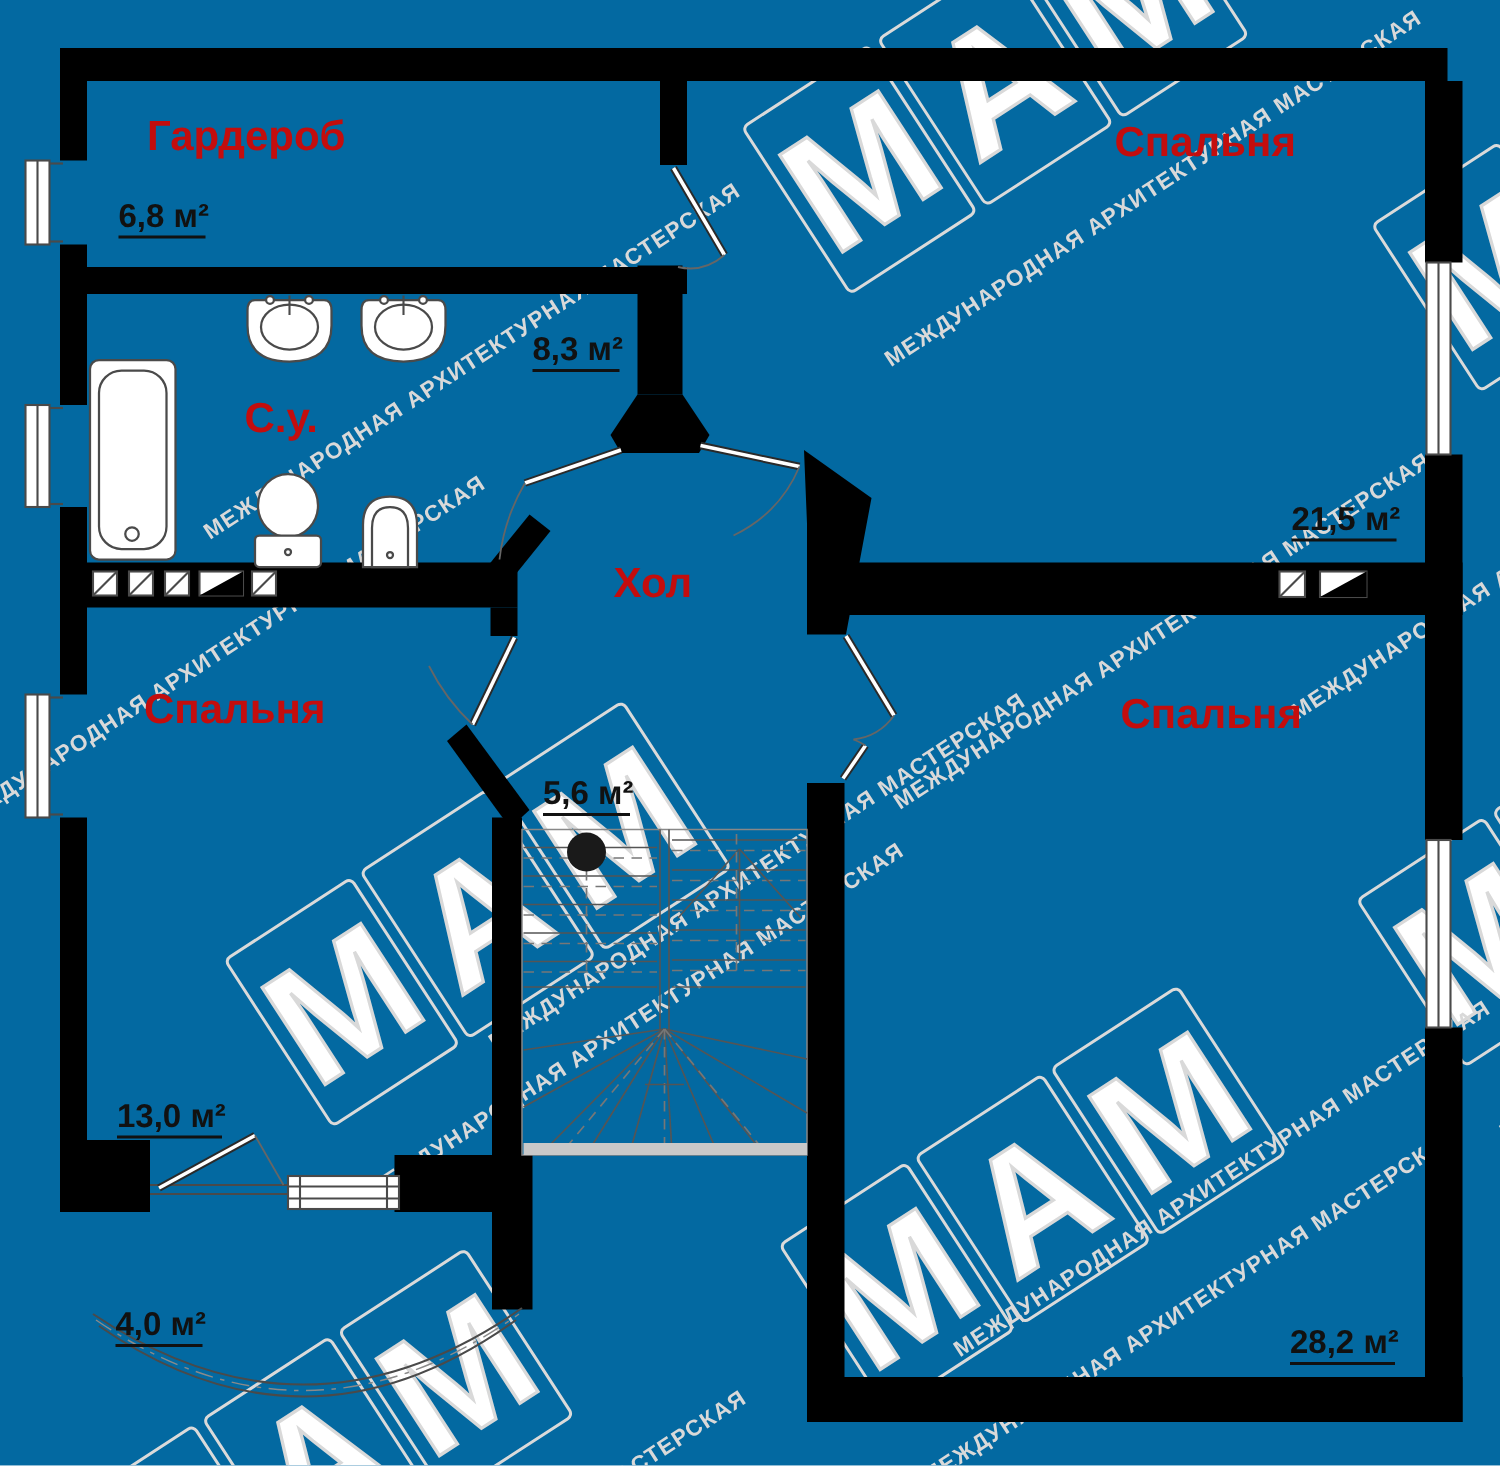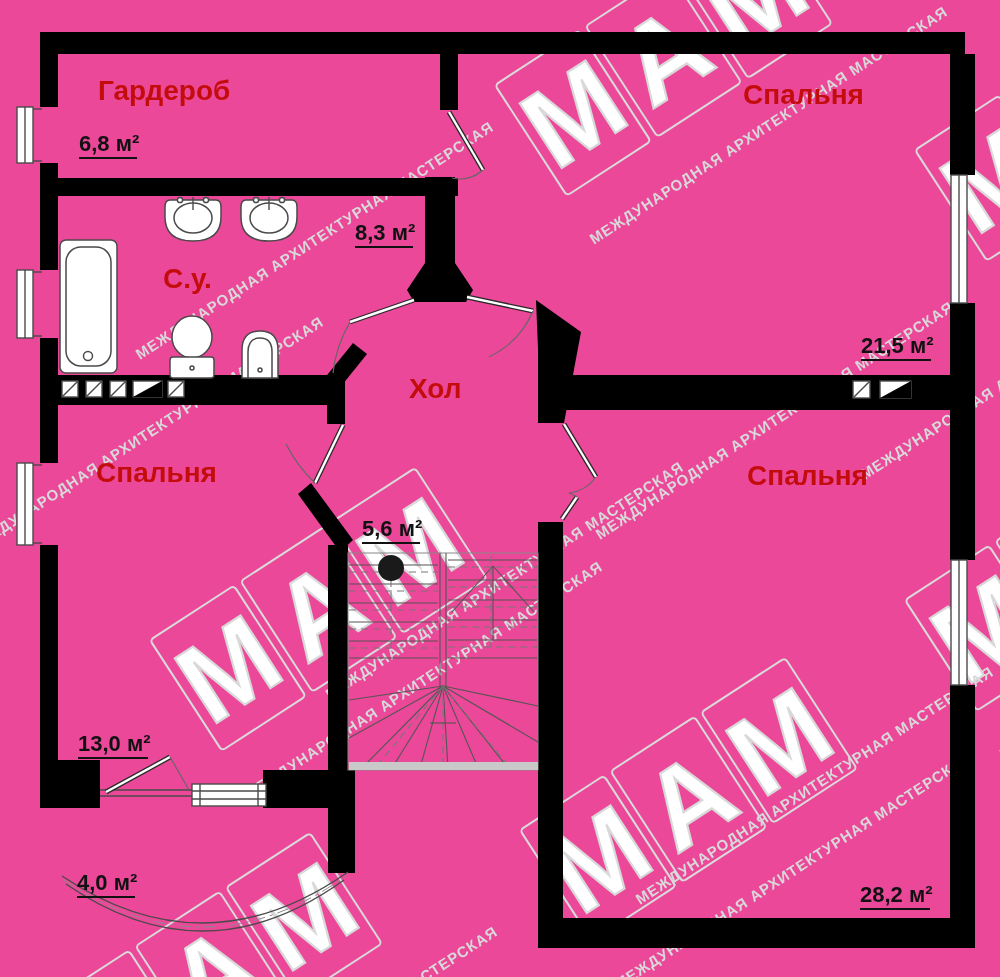--- a/index.html
+++ b/index.html
@@ -1,16 +1,16 @@
 <!DOCTYPE html>
 <html><head>
 <meta charset="utf-8">
 <style>
   html,body{margin:0;padding:0;background:#ffffff;}
-  .plan-wrap{position:relative;width:1000px;height:977px;background:#ec4899;overflow:hidden;
+  .plan-wrap{position:relative;width:1000px;height:977px;background:#0369a1;overflow:hidden;
              font-family:"Liberation Sans","DejaVu Sans",sans-serif;}
   svg{display:block;}
   .room-label{font-family:"Liberation Sans","DejaVu Sans",sans-serif;font-weight:bold;font-size:28px;}
   .area-label{font-family:"Liberation Sans","DejaVu Sans",sans-serif;font-weight:bold;font-size:22px;fill:#111;}
   .wm-letter{font-family:"Liberation Sans","DejaVu Sans",sans-serif;font-weight:bold;font-size:112px;
              fill:#ffffff;stroke-width:2.2;}
   .wm-small{font-family:"Liberation Sans","DejaVu Sans",sans-serif;font-weight:bold;font-size:15px;
             letter-spacing:1px;stroke:none;}
   .wall{fill:#000000;stroke:none;}
   .thin{stroke:#4a4a4a;stroke-width:1.4;fill:none;}

